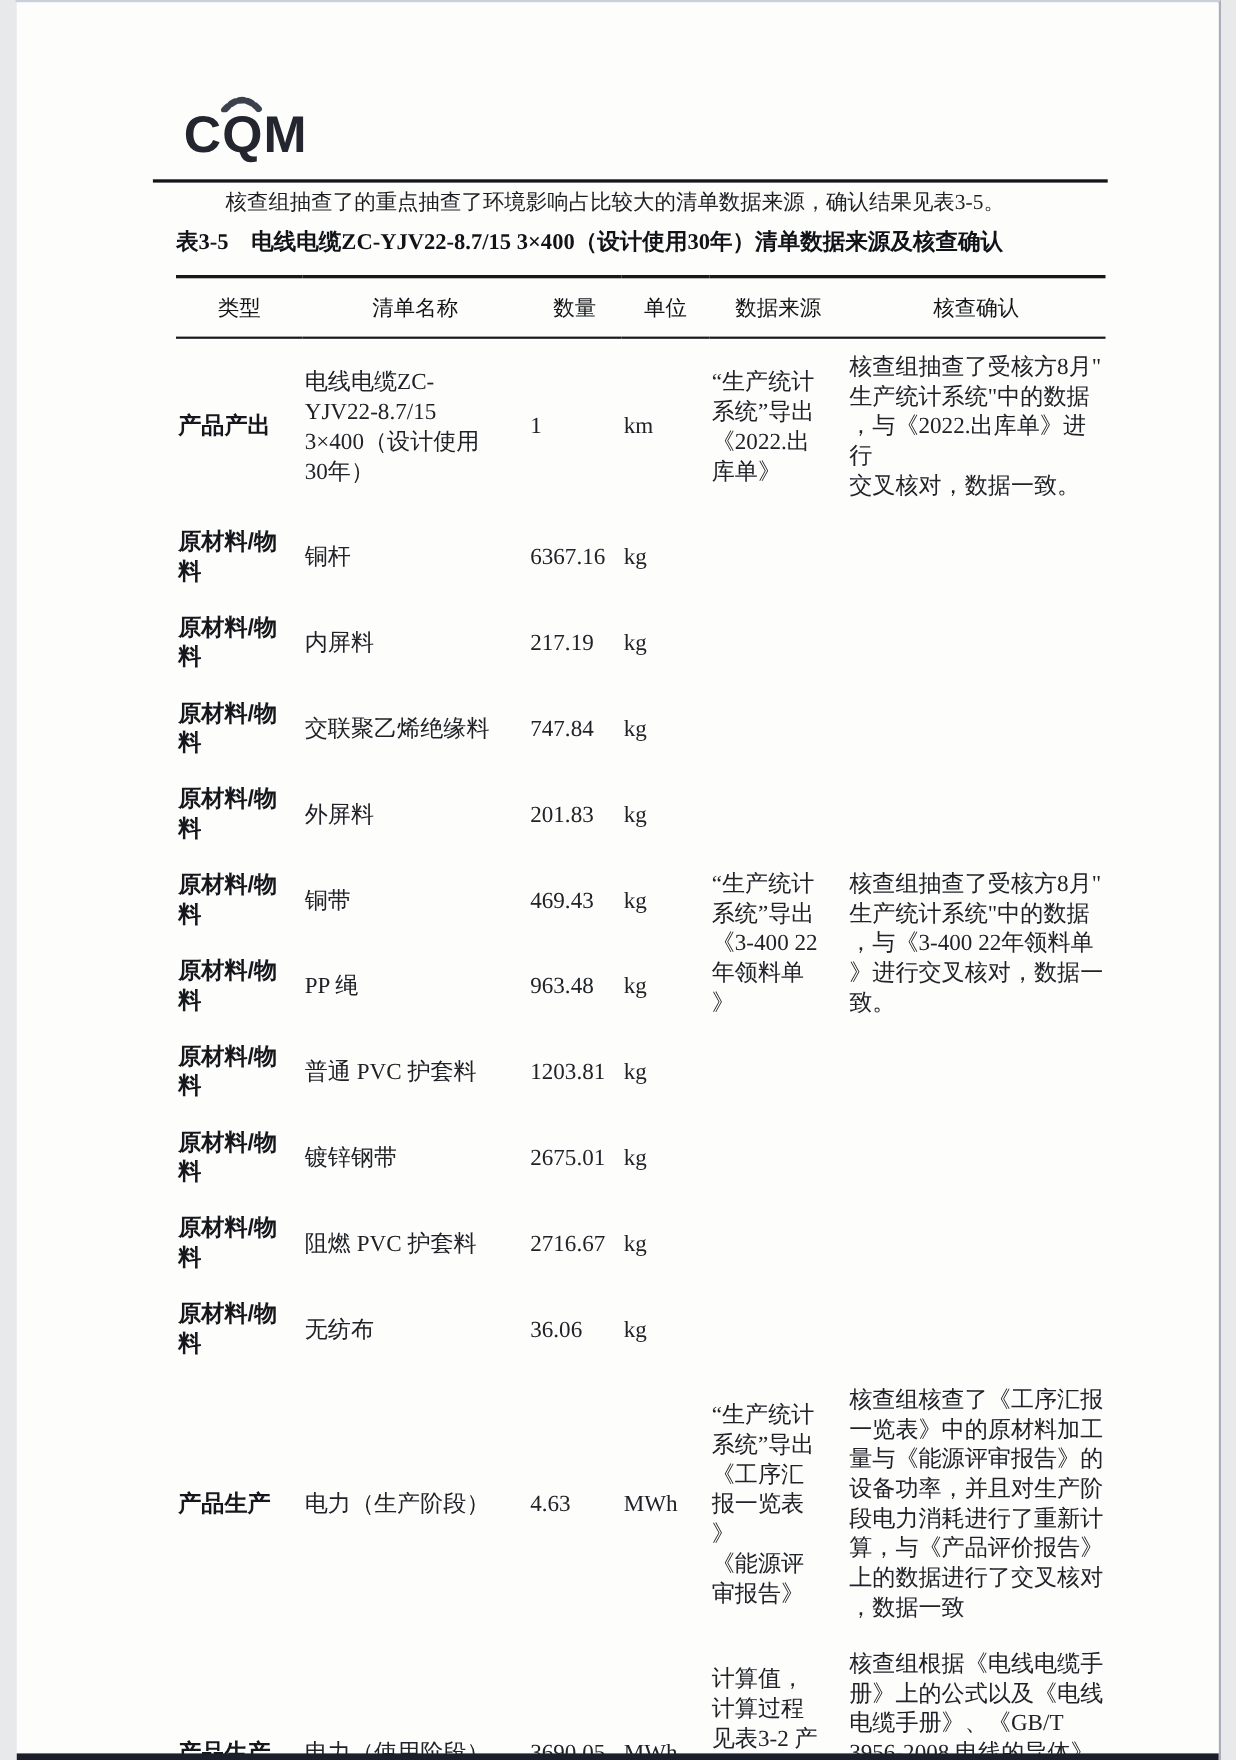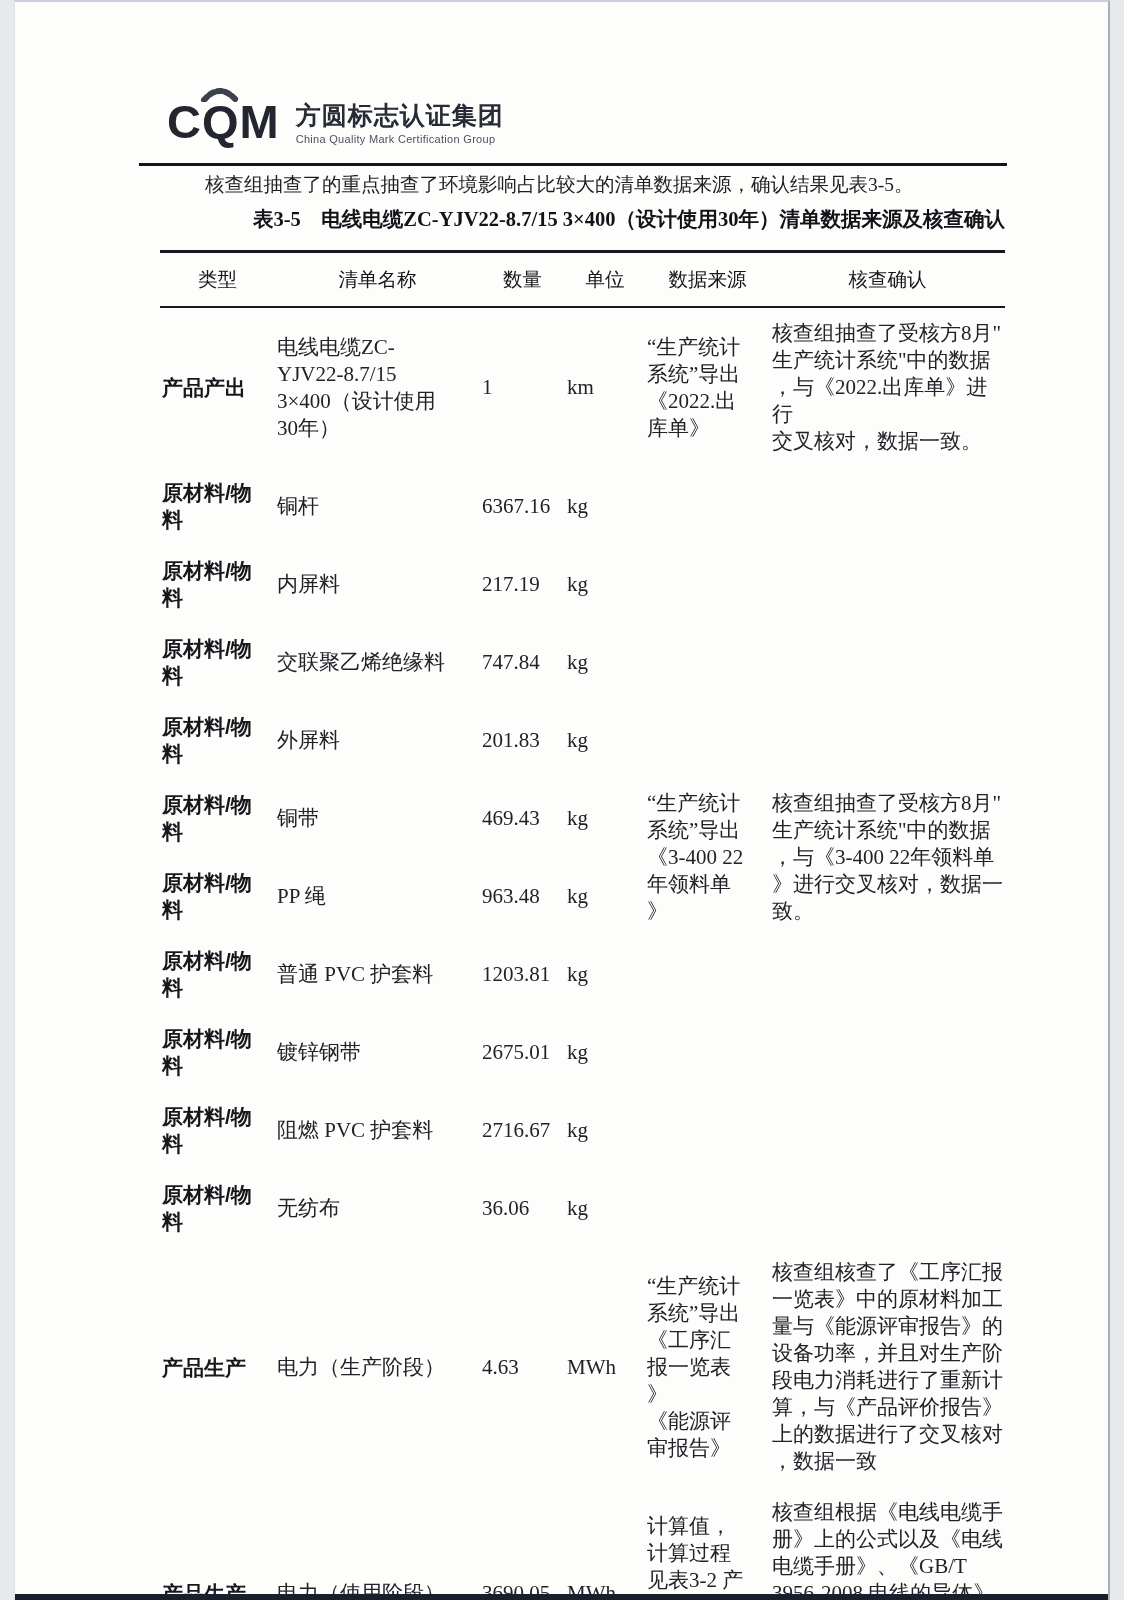--- a/index.html
+++ b/index.html
@@ -37,21 +37,21 @@
     font-size:11px;color:#4d525c;letter-spacing:0.3px;margin-top:3px;
   }
   
   .header-rule{position:absolute;left:124px;top:161px;width:868px;height:3px;background:#14151a;}
   .intro{
     position:absolute;left:150px;top:169px;width:846px;
     font-size:19.5px;line-height:1.4;text-indent:40px;color:#1d1e22;
   }
   .table-title{
     position:absolute;left:145px;top:203px;width:845px;
-    font-size:20.5px;font-weight:bold;text-align:right;color:#111318;
+    font-size:20.5px;font-weight:bold;text-align:left;color:#111318;
     font-family:"Liberation Serif","DejaVu Serif",serif;
   }
   
   .report-table{
     position:absolute;left:145px;top:248px;width:845px;
     border-collapse:collapse;table-layout:fixed;
     border-top:3px solid #17181d;border-bottom:3px solid #17181d;
   }
   .report-table th{
     font-family:"Liberation Sans","DejaVu Sans",sans-serif;
@@ -80,24 +80,20 @@
 <body>
 
 <div class="page">
 
   <div class="logo">
     <div class="logo-acronym-wrap">
       <svg class="logo-crown" width="40" height="16" viewBox="0 0 40 16">
         <path d="M4 14 Q20 -4 36 14" fill="none" stroke="#3c414d" stroke-width="6" stroke-dasharray="4.5 3.5" stroke-linecap="round"></path>
       </svg>
       <div class="logo-acronym">CQM</div>
-    </div>
-    <div class="logo-names">
-      <div class="logo-name-cn">方圆标志认证集团</div>
-      <div class="logo-name-en">China Quality Mark Certification Group</div>
     </div>
   </div>
 
   <div class="header-rule"></div>
 
   <div class="intro">核查组抽查了的重点抽查了环境影响占比较大的清单数据来源，确认结果见表3-5。</div>
 
   <div class="table-title">表3-5　电线电缆ZC-YJV22-8.7/15 3×400（设计使用30年）清单数据来源及核查确认</div>
 
   <table class="report-table" id="report-table">

